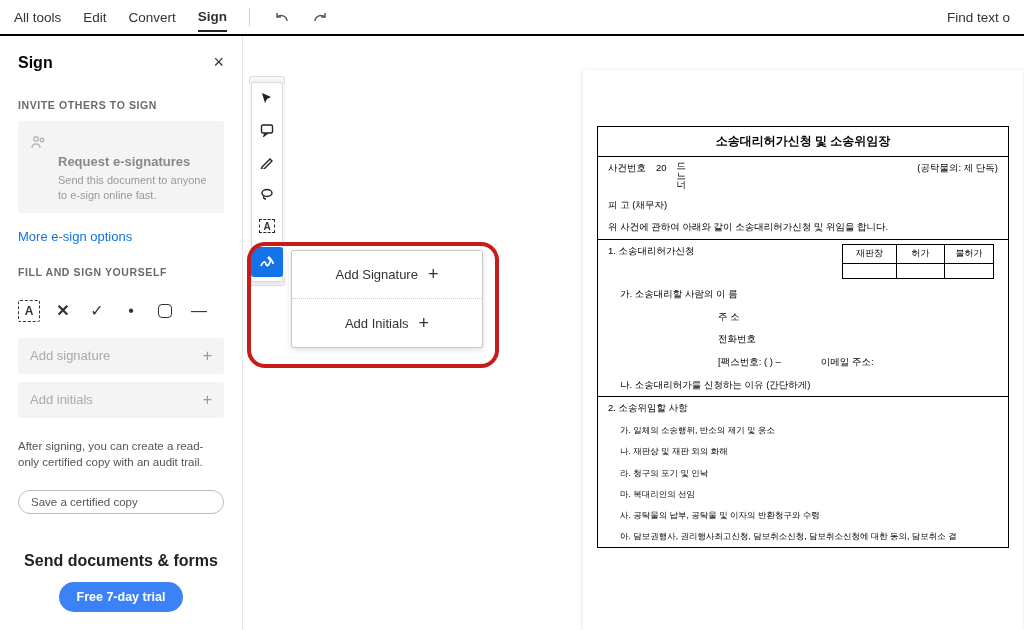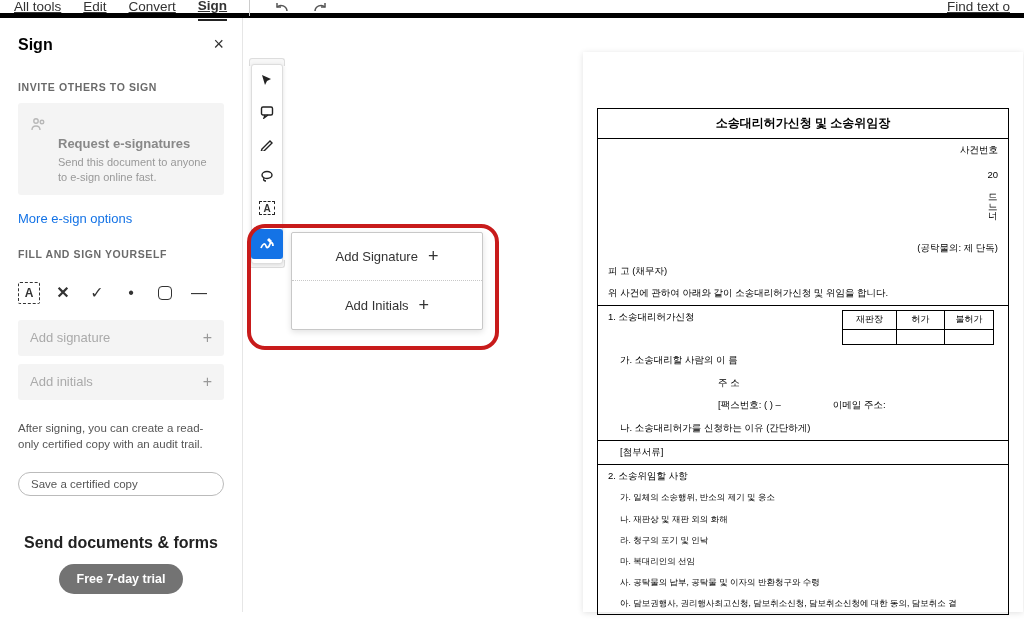--- a/index.html
+++ b/index.html
@@ -1,17 +1,17 @@
 <!DOCTYPE html>
 <html><head>
 <meta charset="utf-8">
 <style>
   * { box-sizing: border-box; margin: 0; padding: 0; font-family: -apple-system, BlinkMacSystemFont, "Segoe UI", Arial, sans-serif; }
   body { width: 1024px; height: 630px; overflow: hidden; background: #fff; }
-  .topbar { display: flex; align-items: center; height: 18px; padding: 0 14px; border-bottom: 5px solid #000000; gap: 22px; font-size: 13.5px; color: #333; text-decoration: underline; }
+  .topbar { display: flex; align-items: center; height: 36px; padding: 0 14px; border-bottom: 2px solid #000000; gap: 22px; font-size: 13.5px; color: #333; }
   .topbar .tab { cursor: pointer; padding: 6px 0; }
   .topbar .tab.active { border-bottom: 2.5px solid #222; font-weight: 600; }
   .topbar .divider { width: 1px; height: 18px; background: #ccc; }
   .topbar .icon-btn { width: 18px; height: 18px; display: flex; align-items: center; justify-content: center; color: #555; cursor: pointer; }
   .topbar .spacer { flex: 1; }
   .main { display: flex; height: calc(630px - 36px); }
   .sidebar { width: 243px; border-right: 1px solid #e6e6e6; padding: 16px 18px 12px; display: flex; flex-direction: column; }
   .sidebar-title-row { display: flex; align-items: center; justify-content: space-between; margin-bottom: 16px; }
   .sidebar-title { font-size: 16px; font-weight: 600; }
   .close-x { font-size: 18px; cursor: pointer; color: #333; }
@@ -23,21 +23,21 @@
   .link { color: #1473e6; font-size: 13px; cursor: pointer; margin: 6px 0 12px; display: inline-block; }
   .tool-row { display: flex; gap: 12px; align-items: center; margin: 12px 0 16px; }
   .tool-row .tbtn { width: 22px; height: 22px; display: flex; align-items: center; justify-content: center; color: #333; cursor: pointer; font-size: 16px; }
   .tool-row .tbtn.boxed { border: 1.5px dashed #333; width: 22px; height: 22px; font-weight: 700; font-size: 12px; border-radius: 2px; }
   .field { background: #f4f4f4; border-radius: 3px; padding: 9px 12px; display: flex; align-items: center; justify-content: space-between; margin-bottom: 8px; color: #aaa; font-size: 13px; cursor: pointer; }
   .plus { font-size: 16px; color: #999; }
   .note { font-size: 11.5px; color: #555; line-height: 1.4; margin-top: 12px; }
   .pill-btn { border: 1px solid #bbb; background: #fff; border-radius: 14px; padding: 5px 12px; font-size: 11.5px; color: #555; margin-top: 20px; cursor: pointer; display: inline-block; }
   .sidebar-bottom { margin-top: auto; text-align: center; padding-bottom: 6px; }
   .promo { font-size: 16px; font-weight: 600; color: #222; line-height: 1.4; }
-  .trial-btn { background: #737373; color: #fff; border: none; border-radius: 16px; padding: 8px 18px; font-size: 12.5px; font-weight: 600; margin-top: 10px; cursor: pointer; }
+  .trial-btn { background: #3b82f6; color: #fff; border: none; border-radius: 16px; padding: 8px 18px; font-size: 12.5px; font-weight: 600; margin-top: 10px; cursor: pointer; }
   .canvas { flex: 1; background: #fff; position: relative; }
   .toolbar-vertical { position: absolute; top: 46px; left: 8px; width: 32px; background: #fff; border: 1px solid #ddd; border-radius: 3px; box-shadow: 0 1px 4px rgba(0,0,0,.12); padding: 4px 0; display: flex; flex-direction: column; align-items: center; gap: 10px; }
   .voff { position: absolute; top:40px; left:6px; width:36px; height:8px; border:1px solid #ddd; border-bottom:none; border-radius:3px 3px 0 0; background:#f7f7f7;}
   .voff2 { position: absolute; top:242px; left:6px; width:36px; height:8px; border:1px solid #ddd; border-top:none; border-radius:0 0 3px 3px; background:#f7f7f7;}
   .vtool { width: 22px; height: 22px; display: flex; align-items: center; justify-content: center; color: #333; cursor: pointer; }
   .vtool.active { background: #1473e6; color: #fff; border-radius: 3px; width: 32px; height: 30px; position: relative; left: 0; }
   .popover-wrap { position: absolute; top: 206px; left: 4px; width: 252px; height: 126px; border: 4px solid #c81b1b; border-radius: 18px; z-index: 5; pointer-events: none; }
   .popover { position: absolute; top: 214px; left: 48px; width: 192px; background: #fff; border: 1px solid #c8c8c8; border-radius: 2px; box-shadow: 0 2px 6px rgba(0,0,0,.12); z-index: 6; }
   .popover .row { height: 48px; display: flex; align-items: center; justify-content: center; gap: 10px; border-bottom: 1px dotted #c8c8c8; font-size: 13px; color: #333; cursor: pointer; }
   .popover .row:last-child { border-bottom: none; }
@@ -176,23 +176,23 @@
       </div>
     </div>
 
     <div class="doc">
       <div class="doc-inner">
         <div class="dtable">
           <div class="drow">
               <div class="dtitle">소송대리허가신청 및 소송위임장</div>
             </div>
           <div class="drow">
-            <div class="kt" style="display:flex;gap:10px;align-items:flex-end;flex-direction:column;">
+            <div class="kt" style="display:flex;gap:10px;align-items:flex-start;">
               <span>사건번호</span>
-              <span style="margin-left:8px">20</span>
+              <span style="margin-left:0">20</span>
               <span style="width:10px;line-height:1">드느너</span>
               <span style="flex:1"></span>
               <span>(공탁물의: 제      단독)</span>
             </div>
             <div class="kt">피    고 (채무자)</div>
             <div class="kt">위 사건에 관하여 아래와 같이 소송대리허가신청 및 위임을 합니다.</div>
           </div>
           <div class="drow" style="position:relative;">
             <div class="kt" style="display:flex;justify-content:space-between;align-items:flex-start;">
               <span>1. 소송대리허가신청</span>
@@ -200,29 +200,27 @@
                 <div>재판장</div>
                   <div>허가</div>
                   <div>불허가</div>
                 <div></div>
                   <div></div>
                   <div></div>
               </div>
             </div>
             <div class="kt" style="padding-left:22px">가. 소송대리할 사람의 이 름</div>
             <div class="kt" style="padding-left:120px">주 소</div>
-            <div class="kt" style="padding-left:120px;display:flex;gap:52px">
+            <div class="kt" style="padding-left:120px">전화번호</div>
+            <div class="kt" style="padding-left:120px;display:flex;gap:40px">
               <span>[팩스번호: (    )      –</span>
               <span>이메일 주소:</span>
             </div>
             <div class="kt" style="padding-left:22px">나. 소송대리허가를 신청하는 이유  (간단하게)</div>
           </div>
-          <div class="drow">
-              <div class="kt" style="padding-left:22px">[첨부서류]</div>
-            </div>
           <div class="drow">
             <div class="kt">2. 소송위임할 사항</div>
             <div class="kt tiny" style="padding-left:22px">가. 일체의 소송행위, 반소의 제기 및 응소</div>
             <div class="kt tiny" style="padding-left:22px">나. 재판상 및 재판 외의 화해</div>
             <div class="kt tiny" style="padding-left:22px">라. 청구의 포기 및 인낙</div>
             <div class="kt tiny" style="padding-left:22px">마. 복대리인의 선임</div>
             <div class="kt tiny" style="padding-left:22px">사. 공탁물의 납부, 공탁물 및 이자의 반환청구와 수령</div>
             <div class="kt tiny" style="padding-left:22px">아. 담보권행사, 권리행사최고신청, 담보취소신청, 담보취소신청에 대한 동의, 담보취소 결</div>
 
           </div>

